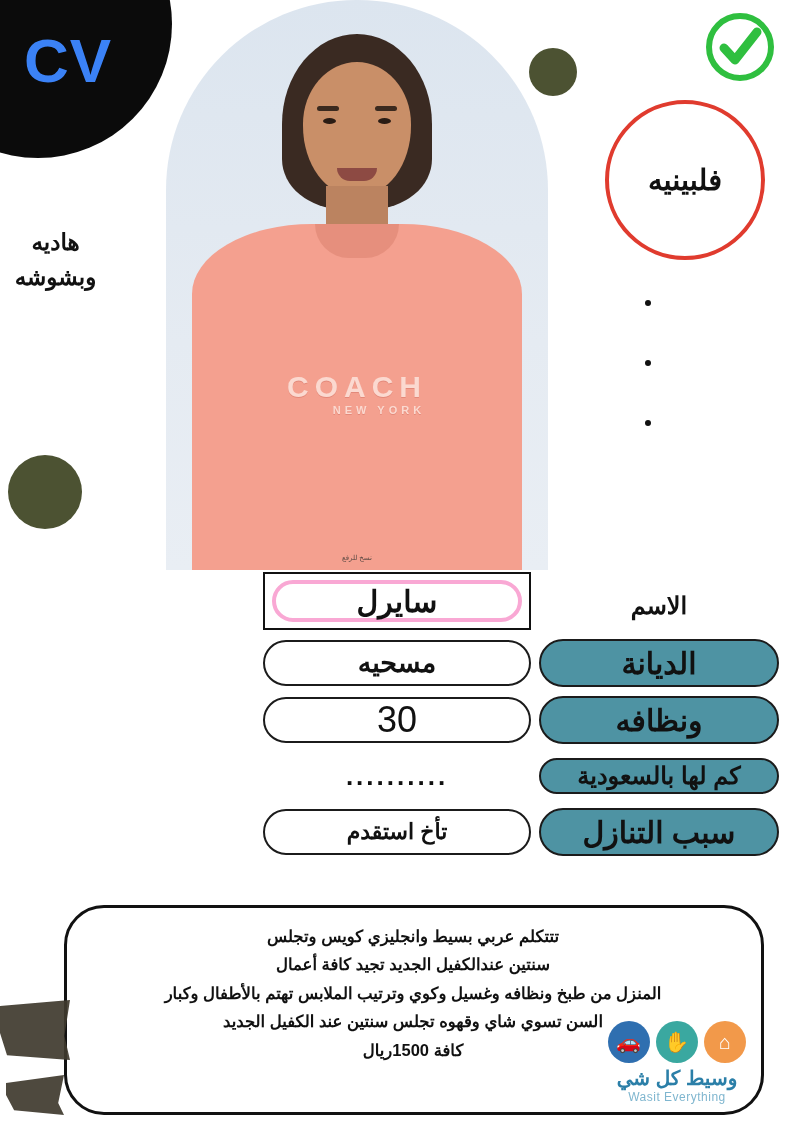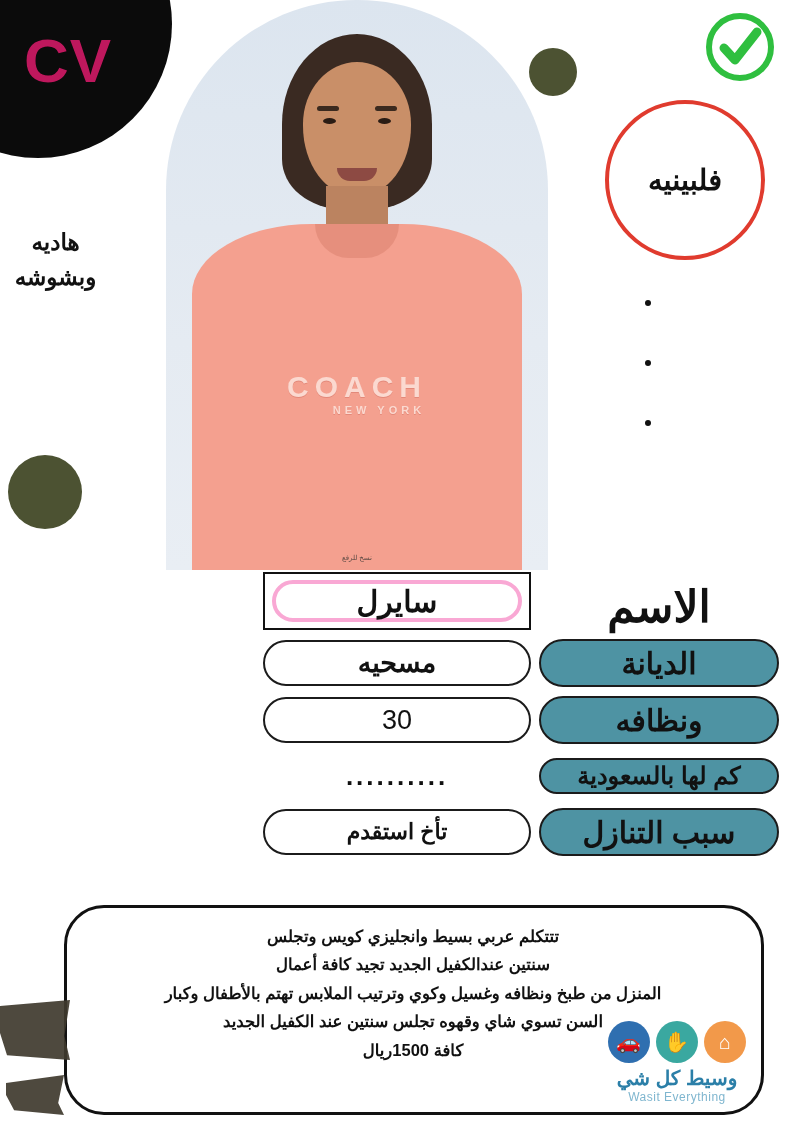--- a/index.html
+++ b/index.html
@@ -22,21 +22,21 @@
     left: -96px; top: -110px;
     width: 268px; height: 268px;
     background: #0b0b0b;
     border-radius: 50%;
   }
   .cv-badge {
     position: absolute;
     left: 8px; top: 20px;
     width: 120px; height: 80px;
     display: flex; align-items: center; justify-content: center;
-    color: #be185d;
+    color: #3b82f6;
     font-size: 62px;
     font-weight: bold;
     letter-spacing: 1px;
     font-family: "Liberation Sans", sans-serif;
     text-shadow: 0 0 0 #000;
   }
   .dot-olive-1 {
     position: absolute;
     left: 529px; top: 48px;
     width: 48px; height: 48px;
@@ -199,35 +199,35 @@
     font-size: 30px;
     border: 2px solid #1b1b1b;
   }
   .label-pill.small { font-size: 24px; height: 36px; }
   .label-plain {
     width: 240px;
     height: 48px;
     display: flex; align-items: center; justify-content: center;
     color: #111;
     font-weight: bold;
-    font-size: 44px;
+    font-size: 24px;
     margin-top: 10px;
   }
   .value-pill {
     width: 268px;
     height: 46px;
     border: 2px solid #1b1b1b;
     border-radius: 26px;
     background: #ffffff;
     display: flex; align-items: center; justify-content: center;
     font-weight: bold;
     font-size: 27px;
     color: #111;
   }
-  .value-pill.num { font-size: 27px; font-weight: normal; }
+  .value-pill.num { font-size: 36px; font-weight: normal; }
   .value-pill.dots { border: none; font-size: 26px; letter-spacing: 3px; }
   .value-pill.reason { font-size: 22px; }
   .name-box {
     position: relative;
     width: 268px; height: 58px;
     border: 2px solid #111;
     display: flex; align-items: center; justify-content: center;
     background: #fff;
   }
   .name-box .inner {

